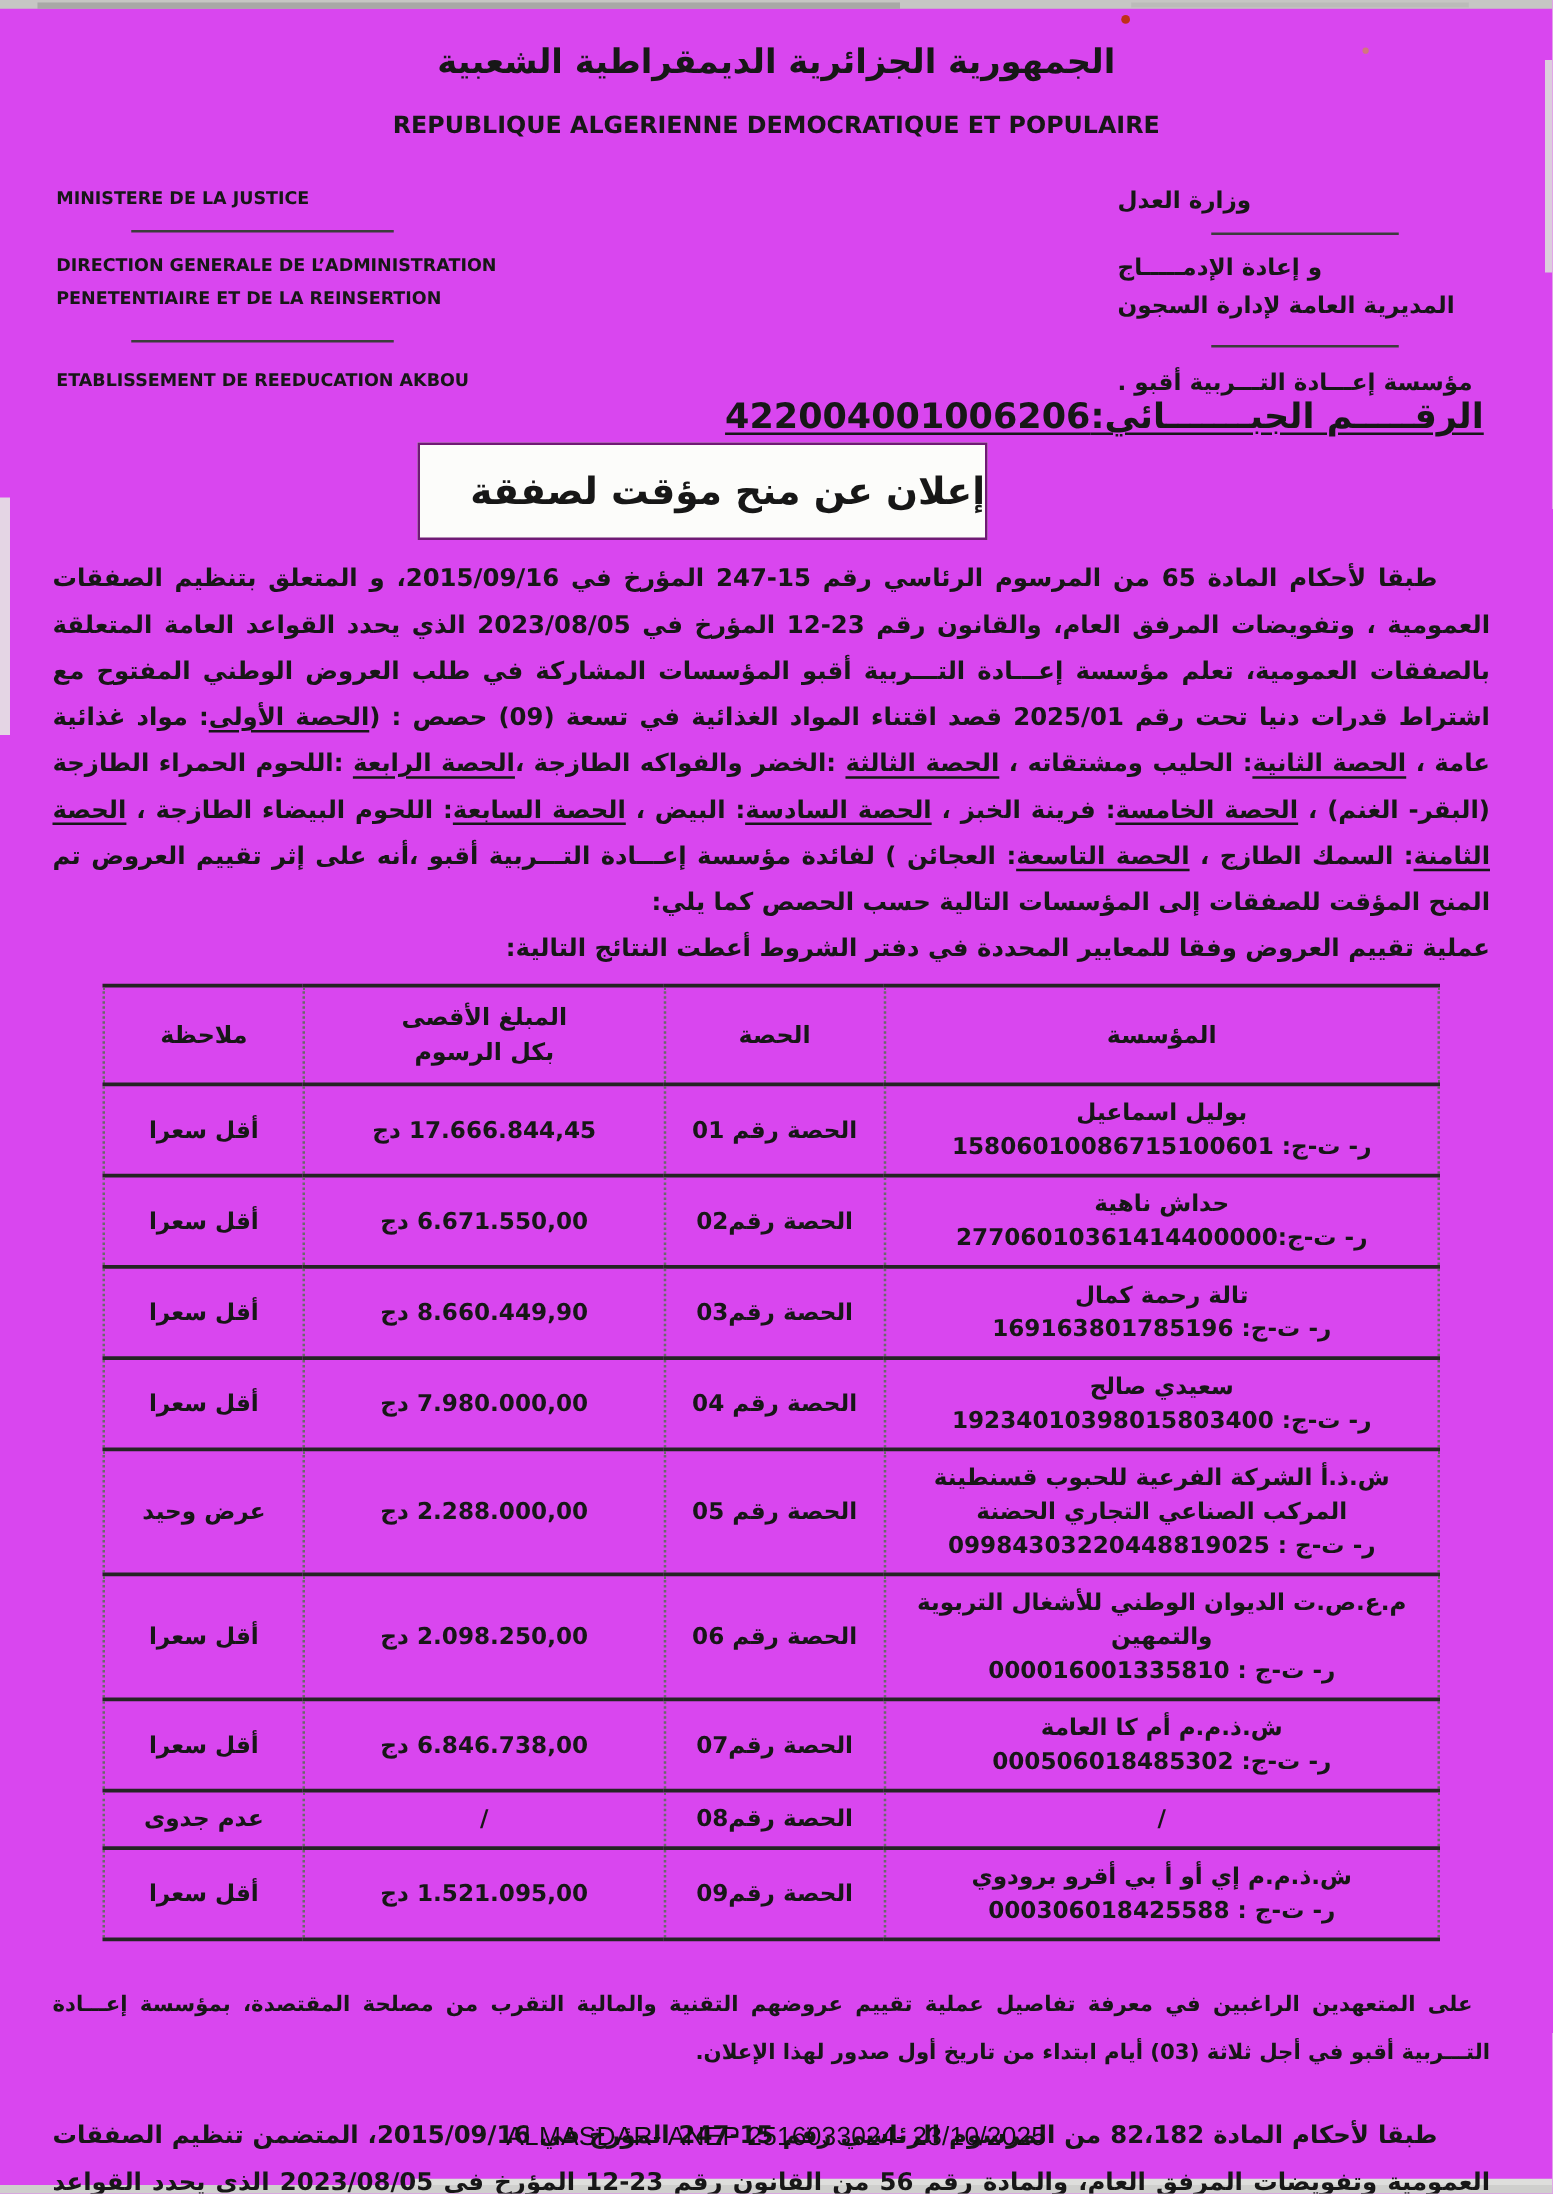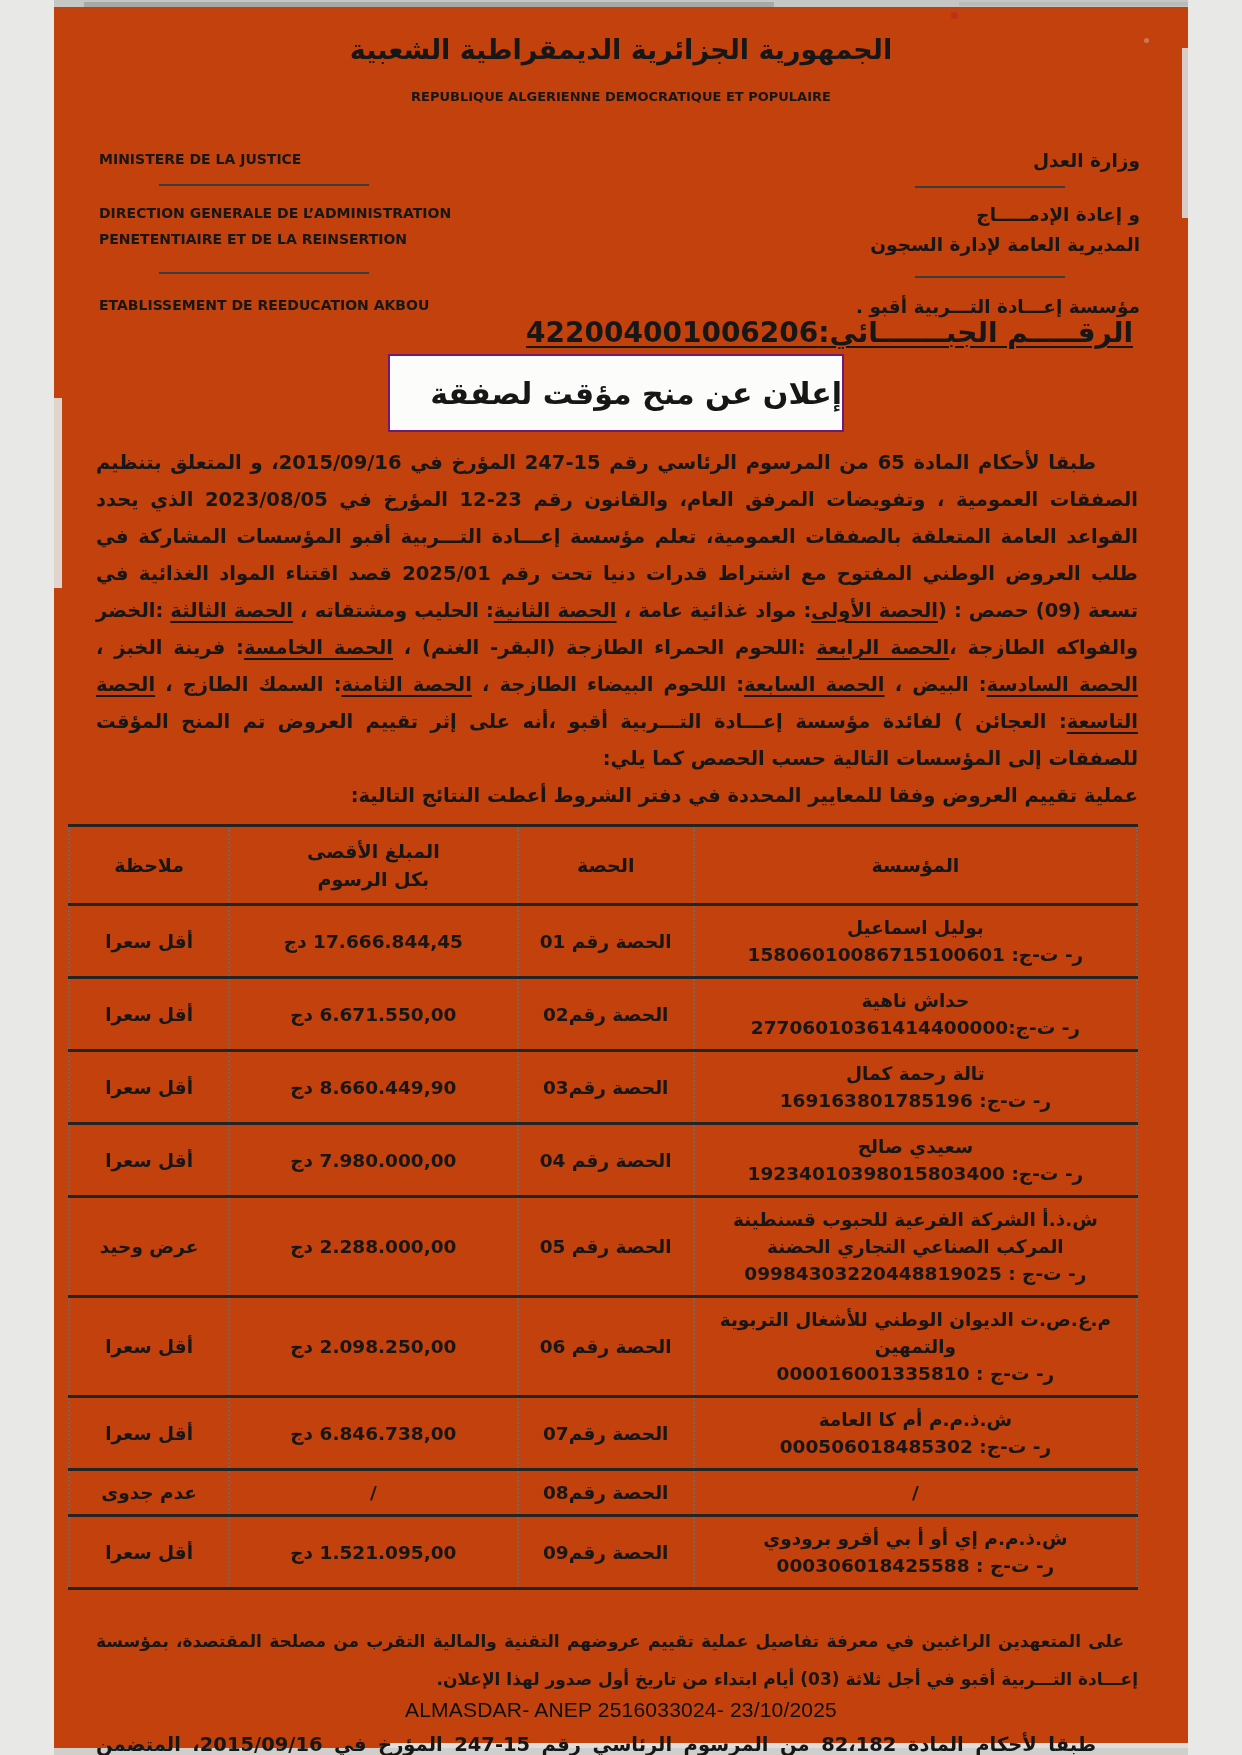--- a/index.html
+++ b/index.html
@@ -1,38 +1,38 @@
 <!DOCTYPE html>
 <html lang="ar"><head>
 <meta charset="utf-8">
 <style>
   html,body{margin:0;padding:0;background:#e8e8e6;}
   .page{
-    position:relative;width:1134px;height:1755px;margin:0 auto;
-    background:#c2410c;color:#171717;overflow:hidden;
+    position:relative;width:1242px;height:1755px;margin:0 auto;
+    background:#d946ef;color:#171717;overflow:hidden;
     font-family:"DejaVu Sans",sans-serif;font-weight:bold;direction:rtl;
   }
   
   .art{position:absolute;pointer-events:none;}
   .a-top1{top:0;left:0;right:0;height:7px;background:#c6c6c4;}
   .a-top2{top:2px;left:30px;width:690px;height:5px;background:#9e9e9c;opacity:.75;}
   .a-top3{top:2px;left:905px;width:270px;height:4px;background:#b8b8b6;opacity:.8;}
   .a-red1{top:12px;left:897px;width:7px;height:7px;background:#bf3018;border-radius:50%;}
   .a-red2{top:38px;left:1090px;width:5px;height:5px;background:#cf8068;border-radius:50%;opacity:.85;}
   .a-redge{top:48px;right:0;width:6px;height:170px;background:#dcdcda;opacity:.9;}
   .a-ledge{top:398px;left:0;width:8px;height:190px;background:#e4e4e2;opacity:.9;}
   .a-bot1{bottom:0;left:0;right:0;height:7px;background:#cfcfcd;}
   .a-bot2{bottom:5px;left:330px;width:912px;height:7px;background:#dededc;}
   
   .titles{position:absolute;top:34px;left:0;right:0;text-align:center;}
   .t-ar{font-size:27px;letter-spacing:.5px;}
-  .t-fr{font-size:13px;margin-top:24px;direction:ltr;}
+  .t-fr{font-size:19px;margin-top:24px;direction:ltr;}
   
   .org-row{position:absolute;top:146px;left:45px;right:48px;display:flex;justify-content:space-between;}
-  .org-ar{width:300px;text-align:right;font-size:18.5px;line-height:30px;}
+  .org-ar{width:300px;text-align:left;font-size:18.5px;line-height:30px;}
   .org-fr{width:540px;direction:ltr;text-align:left;font-size:14px;line-height:26px;}
   .rule{height:2px;background:#3c3c3c;}
   .rule-fr{width:210px;margin:12px 0 14px 60px;}
   .rule-fr2{width:210px;margin:20px 0 18px 60px;}
   .rule-ar{width:150px;margin:10px auto 12px auto;}
   .rule-ar2{width:150px;margin:16px auto 14px auto;}
   
   .fiscal{position:absolute;top:316px;right:55px;font-size:28px;
           text-decoration:underline;text-decoration-thickness:2px;text-underline-offset:4px;}
   

